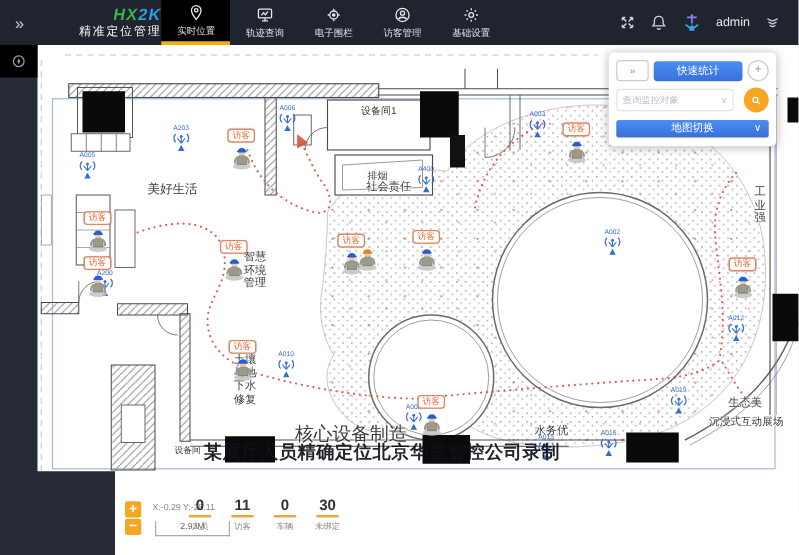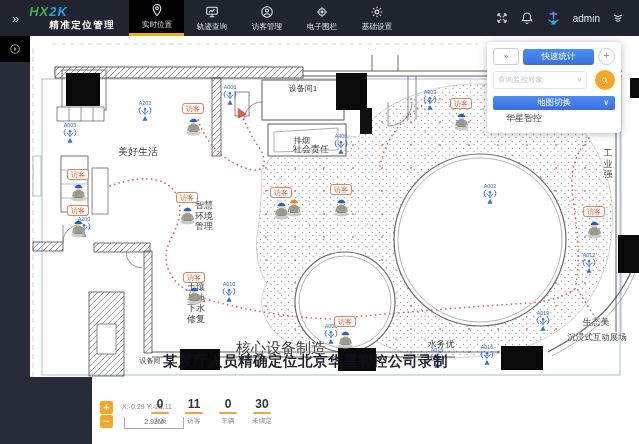--- a/index.html
+++ b/index.html
@@ -2,24 +2,24 @@
 <html><head>
 <meta charset="utf-8">
 <style>
   html,body{margin:0;padding:0;background:#e9e9e9;}
   .app{position:relative;width:639px;height:444px;background:#fff;overflow:hidden;
        font-family:"Liberation Sans","DejaVu Sans",sans-serif;-webkit-font-smoothing:antialiased;}
   
   header{position:absolute;left:0;top:0;width:639px;height:36px;background:#20242e;z-index:6;
          display:flex;align-items:stretch;}
   .hdr-collapse{color:#cdd2dc;font-size:13px;display:flex;align-items:center;padding:0 10px 0 12px;cursor:pointer;}
-  .logo-wrap{display:flex;flex-direction:column;align-items:flex-start;justify-content:center;width:100px;}
+  .logo-wrap{display:flex;flex-direction:column;align-items:flex-end;justify-content:center;width:100px;}
   .logo-text{font-size:13px;font-weight:bold;font-style:italic;letter-spacing:1px;
     background:linear-gradient(90deg,#3db54a 40%,#2e9fe6 60%);-webkit-background-clip:text;background-clip:text;color:transparent;line-height:13px;}
-  .logo-sub{color:#fff;font-size:9.5px;font-weight:bold;letter-spacing:1.5px;margin-top:1px;padding-left:20px;}
+  .logo-sub{color:#fff;font-size:9.5px;font-weight:normal;letter-spacing:1.5px;margin-top:1px;padding-left:20px;}
   nav{display:flex;height:36px;}
   .nav-item{width:55px;display:flex;flex-direction:column;align-items:center;justify-content:center;gap:2px;
             color:#dde0e8;cursor:pointer;box-sizing:border-box;}
   .nav-item svg{width:14px;height:14px;stroke:#e6e9ef;fill:none;stroke-width:1.8;}
   .nav-item .nv-label{font-size:8px;transform:scale(.95);white-space:nowrap;}
   .nav-item.active{background:#000;border-bottom:3px solid #f0b400;align-items:center;}
   .hdr-right{margin-left:auto;display:flex;align-items:center;gap:11px;padding-right:14px;}
   .hdr-ic{width:14px;height:14px;display:block;}
   .hdr-user{color:#e4e6ec;font-size:10px;}
   
@@ -418,33 +418,33 @@
         </div>
         <div class="nav-item">
           <svg viewBox="0 0 24 24">
             <rect x="3" y="4" width="18" height="12" rx="1.5"></rect>
             <path d="M12 16v4M8 20h8M7 12.5l3-3.5 2.5 2.5 3.5-4.5"></path>
           </svg>
           <span class="nv-label">轨迹查询</span>
         </div>
         <div class="nav-item">
           <svg viewBox="0 0 24 24">
+            <circle cx="12" cy="12" r="5.5"></circle>
+            <circle cx="12" cy="12" r="1.6" fill="currentColor"></circle>
+            <path d="M12 2.8l1.8 3h-3.6zM12 21.2l1.8-3h-3.6zM2.8 12l3-1.8v3.6zM21.2 12l-3-1.8v3.6z" fill="currentColor" stroke="none"></path>
+          </svg>
+          <span class="nv-label">电子围栏</span>
+        </div>
+        <div class="nav-item">
+          <svg viewBox="0 0 24 24">
             <circle cx="12" cy="12" r="9"></circle>
             <circle cx="12" cy="9.5" r="2.8"></circle>
             <path d="M6.8 17.8c1.2-3.6 9.2-3.6 10.4 0"></path>
           </svg>
           <span class="nv-label">访客管理</span>
-        </div>
-        <div class="nav-item">
-          <svg viewBox="0 0 24 24">
-            <circle cx="12" cy="12" r="5.5"></circle>
-            <circle cx="12" cy="12" r="1.6" fill="currentColor"></circle>
-            <path d="M12 2.8l1.8 3h-3.6zM12 21.2l1.8-3h-3.6zM2.8 12l3-1.8v3.6zM21.2 12l-3-1.8v3.6z" fill="currentColor" stroke="none"></path>
-          </svg>
-          <span class="nv-label">电子围栏</span>
         </div>
         <div class="nav-item">
           <svg viewBox="0 0 24 24">
             <circle cx="12" cy="12" r="3.2"></circle>
             <path d="M12 2.8v2.7M12 18.5v2.7M2.8 12h2.7M18.5 12h2.7M5.5 5.5l1.9 1.9M16.6 16.6l1.9 1.9M18.5 5.5l-1.9 1.9M7.4 16.6l-1.9 1.9"></path>
           </svg>
           <span class="nv-label">基础设置</span>
         </div>
       </nav>
     <div class="hdr-right">
@@ -495,21 +495,20 @@
         <svg width="11" height="11" viewBox="0 0 24 24" fill="none" stroke="#fff" stroke-width="3">
           <circle cx="10" cy="10" r="6"></circle>
             <path d="M14.8 14.8L20.5 20.5"></path>
         </svg>
       </button>
     </div>
     <div class="p-bar mt6">
       <span>地图切换</span>
       <span class="bar-chv">∨</span>
     </div>
-    <div class="p-current">华星智控</div>
   </section>
 
   <footer>
     <div class="zoom-btn" style="left:100px;top:11px">+</div>
     <div class="zoom-btn" style="left:100px;top:25px">−</div>
     <div class="coords">X:-0.29 Y:-28.11</div>
     <div class="scalebar">2.93M</div>
     <div class="stats" id="stats-row">
         <div class="stat">
           <div class="stat-val">0</div>

